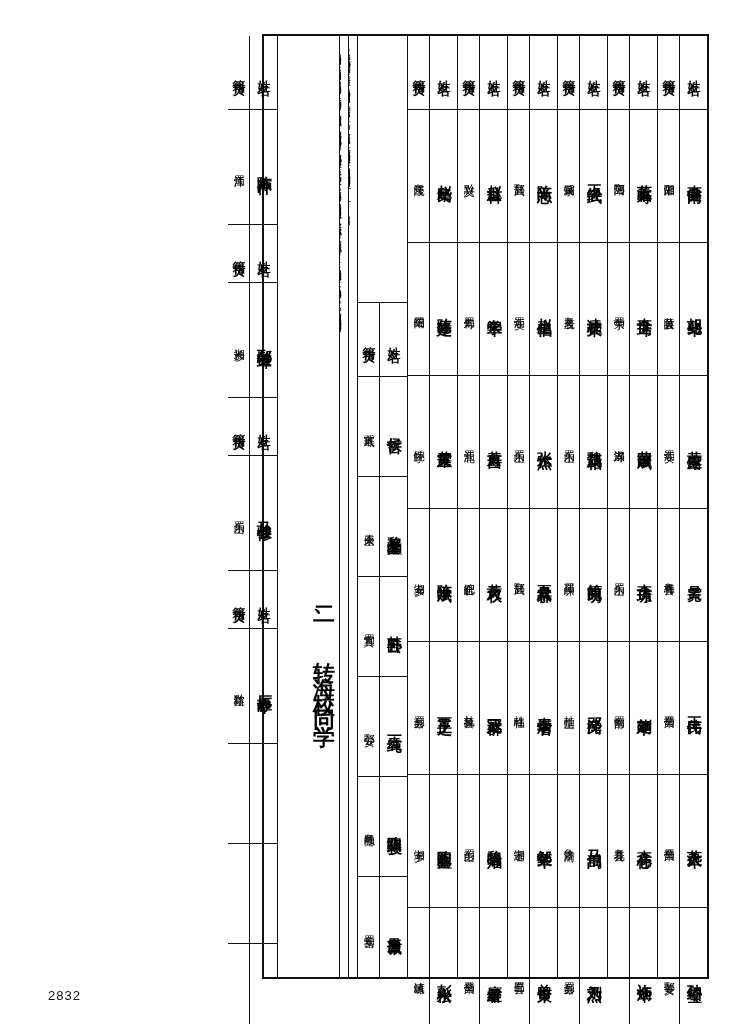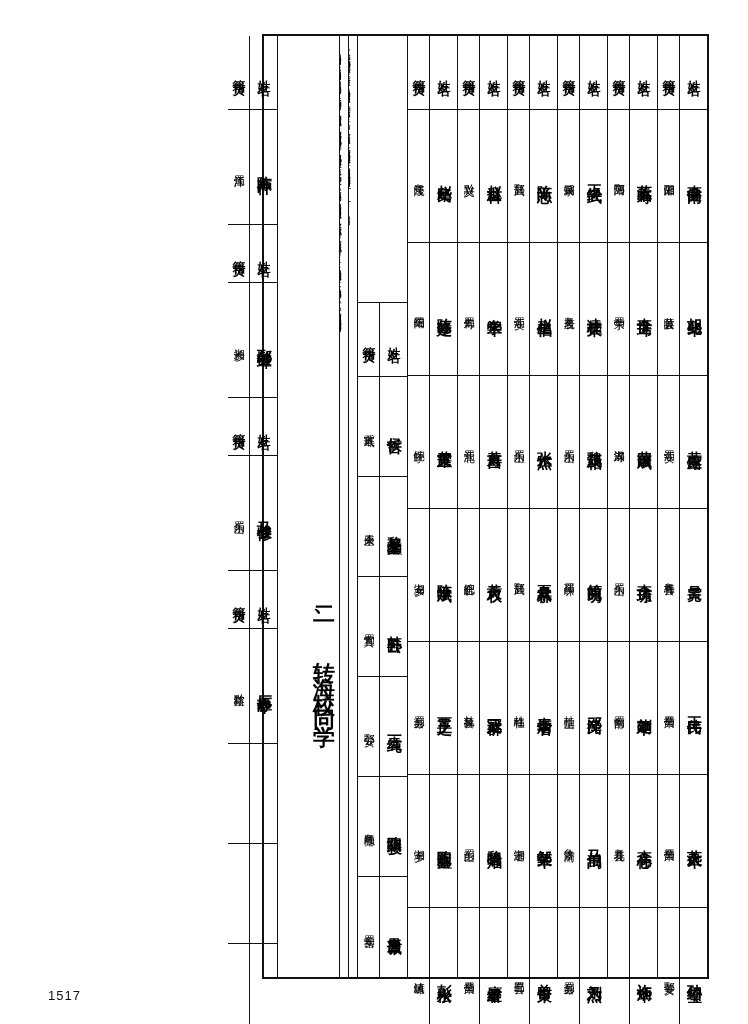--- a/index.html
+++ b/index.html
@@ -433,15 +433,15 @@
         <div class="cell cell-origin"></div>
       </div>
       <div class="person blank" style="height:100px;">
         <div class="cell cell-name"></div>
         <div class="cell cell-origin"></div>
       </div>
     </div>
 
   </div>
 
-  <div class="page-number">1517</div>
+  <div class="page-number">2832</div>
 
 </div>
 
 </body></html>

